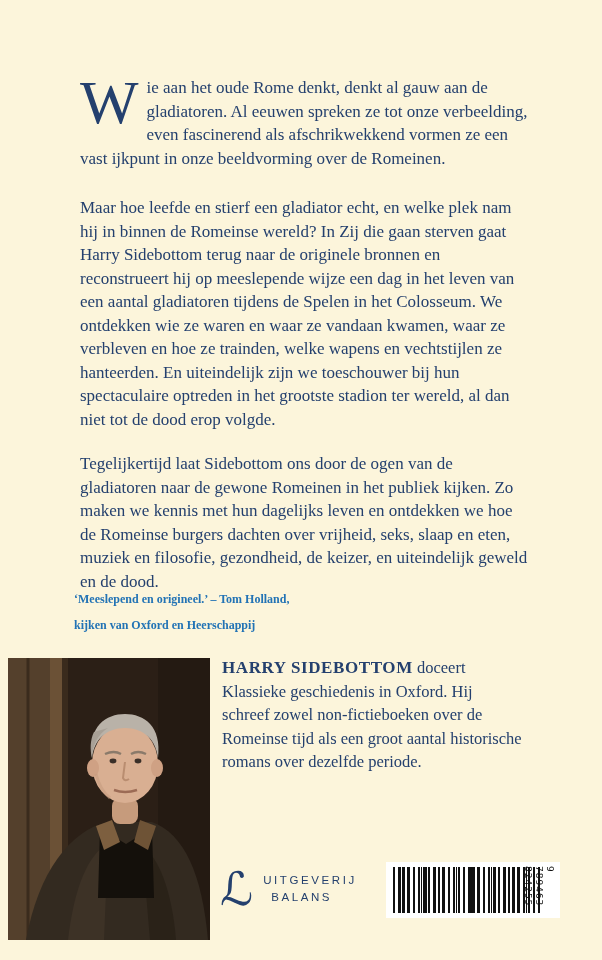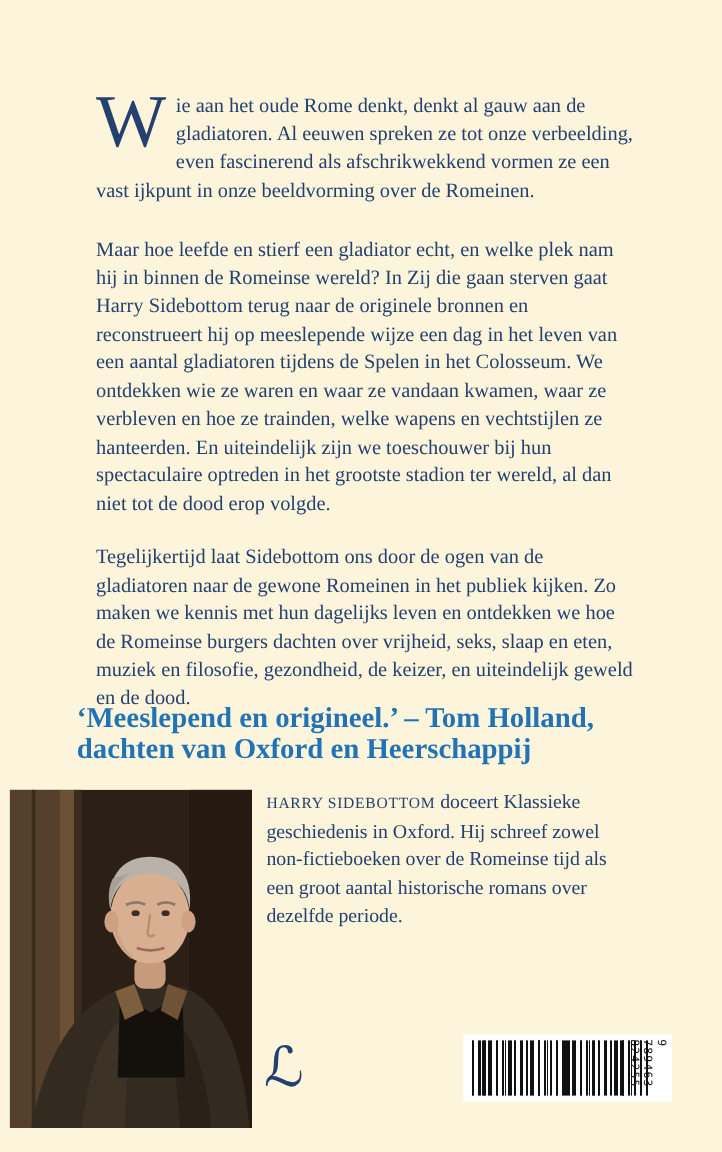--- a/index.html
+++ b/index.html
@@ -23,36 +23,36 @@
   .dropcap {
     float:left;
     font-size:62px;
     line-height:47px;
     padding:3px 8px 0 0;
     color:#24406E;
   }
   .italic { }
   .quote {
     position:absolute;
-    left:64px; top:586px; width:460px;
+    left:74px; top:586px; width:460px;
     font-weight:bold;
-    font-size:24px;
+    font-size:12px;
     line-height:26px;
     color:#2273B5;
   }
   .bio {
     position:absolute;
     left:222px; top:656px; width:302px;
     font-size:16.5px;
     line-height:23.5px;
   }
   .bio .author-name {
-    font-weight:normal;
+    font-weight:bold;
     letter-spacing:0.6px;
-    font-size:13px;
+    font-size:17px;
   }
   .photo {
     position:absolute;
     left:8px; top:658px;
     width:202px; height:282px;
     overflow:hidden;
   }
   .publisher {
     position:absolute;
     left:220px; top:866px;
@@ -112,21 +112,21 @@
   <div class="para" style="top:196px;">
     <span>Maar hoe leefde en stierf een gladiator echt, en welke plek nam hij in binnen de Romeinse wereld? In </span><span class="italic">Zij die gaan sterven</span><span> gaat Harry Sidebottom terug naar de originele bronnen en reconstrueert hij op meeslepende wijze een dag in het leven van een aantal gladiatoren tijdens de Spelen in het Colosseum. We ontdekken wie ze waren en waar ze vandaan kwamen, waar ze verbleven en hoe ze trainden, welke wapens en vechtstijlen ze hanteerden. En uiteindelijk zijn we toeschouwer bij hun spectaculaire optreden in het grootste stadion ter wereld, al dan niet tot de dood erop volgde.</span>
   </div>
 
   <div class="para" style="top:452px;">
     <span>Tegelijkertijd laat Sidebottom ons door de ogen van de gladiatoren naar de gewone Romeinen in het publiek kijken. Zo maken we kennis met hun dagelijks leven en ontdekken we hoe de Romeinse burgers dachten over vrijheid, seks, slaap en eten, muziek en filosofie, gezondheid, de keizer, en uiteindelijk geweld en de dood.</span>
   </div>
 
   <div class="quote">
     <div>‘Meeslepend en origineel.’ – Tom Holland,</div>
-    <div><span>dachten van </span><span class="italic">Oxford</span><span> en </span><span class="italic">Heerschappij</span></div>
+    <div><span>kijken van </span><span class="italic">Oxford</span><span> en </span><span class="italic">Heerschappij</span></div>
   </div>
 
   <div class="photo">
     <svg width="202" height="282" viewBox="0 0 202 282" xmlns="http://www.w3.org/2000/svg">
       <rect width="202" height="282" fill="#2b1f16"></rect>
       <rect x="0" y="0" width="42" height="282" fill="#54402c"></rect>
       <rect x="42" y="0" width="12" height="282" fill="#6b5136"></rect>
       <rect x="54" y="0" width="6" height="282" fill="#3a2b1d"></rect>
       <line x1="20" y1="0" x2="20" y2="282" stroke="#3a2b1d" stroke-width="3"></line>
       <rect x="150" y="0" width="52" height="282" fill="#241a12"></rect>
@@ -163,20 +163,24 @@
       <path d="M88,116 Q92,132 102,140" stroke="#c79d80" stroke-width="3" fill="none" opacity="0.6"></path>
     </svg>
   </div>
 
   <div class="bio">
     <span class="author-name">HARRY SIDEBOTTOM</span><span> doceert Klassieke geschiedenis in Oxford. Hij schreef zowel non-fictieboeken over de Romeinse tijd als een groot aantal historische romans over dezelfde periode.</span>
   </div>
 
   <div class="publisher">
     <span class="glyph">ℒ</span>
+    <span class="lines">
+      <div>UITGEVERIJ</div>
+      <div class="l2">BALANS</div>
+    </span>
   </div>
 
   <div class="barcode">
     <div class="bars"></div>
     <div class="num">9 789463 824255</div>
   </div>
 
 </div>
 
 </body></html>

